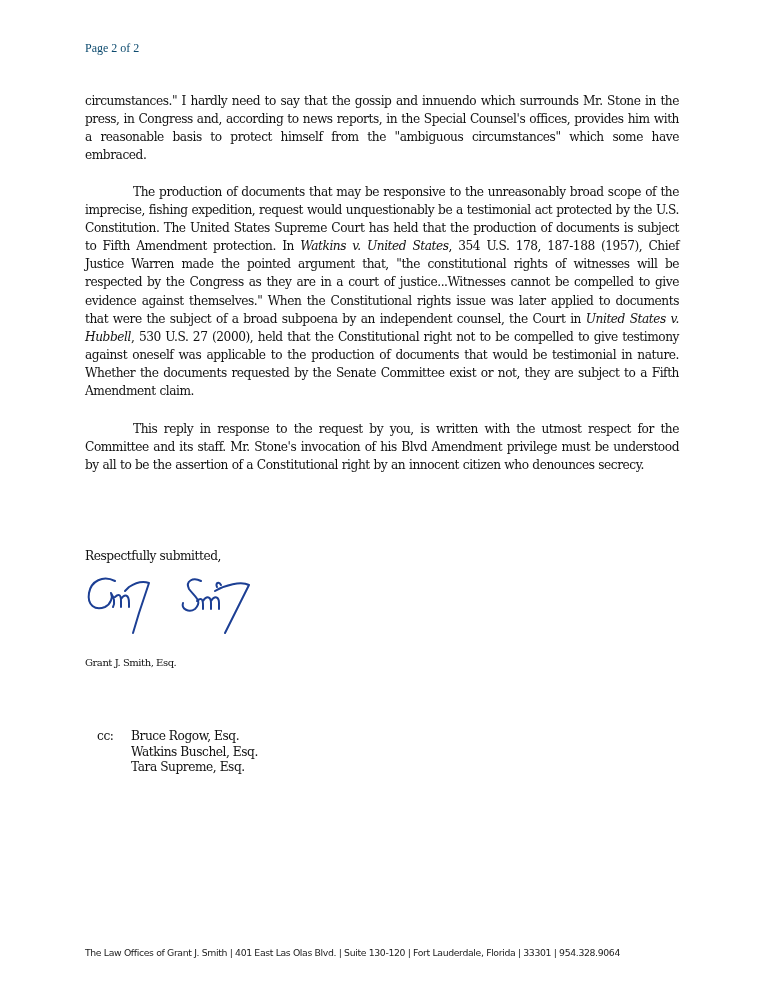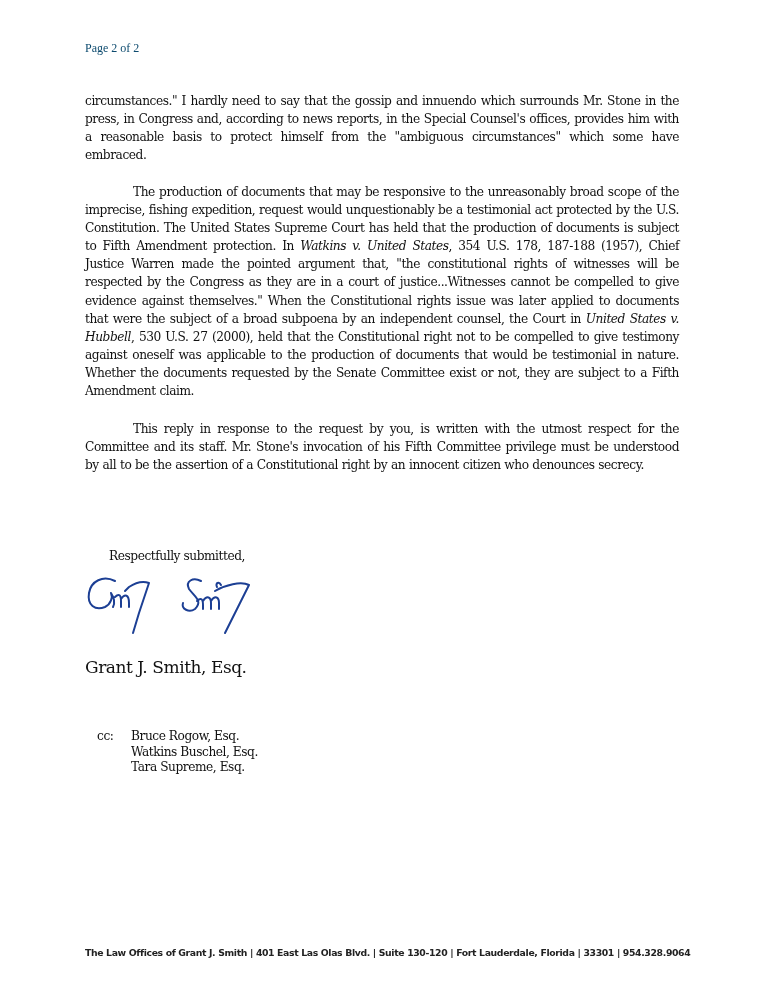--- a/index.html
+++ b/index.html
@@ -4,44 +4,44 @@
 <style>
   html, body { margin: 0; padding: 0; background: #ffffff; }
   body { width: 768px; height: 1001px; position: relative; overflow: hidden; color: #111; }
   .page-num { position: absolute; left: 85px; top: 41px; font-family: "Liberation Serif", serif; font-size: 12px; color: #0c4a6e; }
   .body-text { position: absolute; left: 85px; width: 594px; font-family: "DejaVu Serif", serif; font-size: 12.2px; line-height: 18.1px; text-align: justify; letter-spacing: -0.45px; word-spacing: 0.3px; color: #111; }
   .p1 { top: 92px; }
   .p2 { top: 183px; }
   .p3 { top: 420px; }
   .body-text p { margin: 0; }
   .indent { text-indent: 48px; }
-  .closing { position: absolute; left: 85px; top: 549px; font-family: "DejaVu Serif", serif; font-size: 12.2px; letter-spacing: -0.45px; margin-left: 24px; }
+  .closing { position: absolute; left: 85px; top: 549px; font-family: "DejaVu Serif", serif; font-size: 12.2px; letter-spacing: -0.45px; }
   .signature { position: absolute; left: 85px; top: 573px; width: 180px; height: 70px; }
-  .signer { position: absolute; left: 85px; top: 657px; font-family: "DejaVu Serif", serif; font-size: 17px; letter-spacing: -0.45px; }
+  .signer { position: absolute; left: 85px; top: 657px; font-family: "DejaVu Serif", serif; font-size: 10px; letter-spacing: -0.45px; }
   .cc-block { position: absolute; left: 85px; top: 729px; font-family: "DejaVu Serif", serif; font-size: 12.2px; line-height: 15.5px; letter-spacing: -0.45px; }
   .cc-label { position: absolute; left: 12px; top: 0; }
   .cc-list { position: absolute; left: 46px; top: 0; white-space: nowrap; }
-  .footer { position: absolute; left: 85px; top: 947px; font-family: "DejaVu Sans", sans-serif; font-size: 9.3px; font-weight: bold; letter-spacing: -0.35px; color: #222; white-space: nowrap; }
+  .footer { position: absolute; left: 85px; top: 947px; font-family: "DejaVu Sans", sans-serif; font-size: 9.3px; font-weight: normal; letter-spacing: -0.35px; color: #222; white-space: nowrap; }
   i { font-style: italic; }
 </style>
 </head>
 <body>
 
 <div class="page-num">Page 2 of 2</div>
 
 <div class="body-text p1">
   <p>circumstances." I hardly need to say that the gossip and innuendo which surrounds Mr. Stone in the press, in Congress and, according to news reports, in the Special Counsel's offices, provides him with a reasonable basis to protect himself from the "ambiguous circumstances" which some have embraced.</p>
 </div>
 
 <div class="body-text p2">
   <p class="indent"><span>The production of documents that may be responsive to the unreasonably broad scope of the imprecise, fishing expedition, request would unquestionably be a testimonial act protected by the U.S. Constitution. The United States Supreme Court has held that the production of documents is subject to Fifth Amendment protection. In </span><i>Watkins v. United States</i><span>, 354 U.S. 178, 187-188 (1957), Chief Justice Warren made the pointed argument that, "the constitutional rights of witnesses will be respected by the Congress as they are in a court of justice...Witnesses cannot be compelled to give evidence against themselves." When the Constitutional rights issue was later applied to documents that were the subject of a broad subpoena by an independent counsel, the Court in </span><i>United States v. Hubbell</i><span>, 530 U.S. 27 (2000), held that the Constitutional right not to be compelled to give testimony against oneself was applicable to the production of documents that would be testimonial in nature. Whether the documents requested by the Senate Committee exist or not, they are subject to a Fifth Amendment claim.</span></p>
 </div>
 
 <div class="body-text p3">
-  <p class="indent">This reply in response to the request by you, is written with the utmost respect for the Committee and its staff. Mr. Stone's invocation of his Fifth Committee privilege must be understood by all to be the assertion of a Constitutional right by an innocent citizen who denounces secrecy.</p>
+  <p class="indent">This reply in response to the request by you, is written with the utmost respect for the Committee and its staff. Mr. Stone's invocation of his Blvd Amendment privilege must be understood by all to be the assertion of a Constitutional right by an innocent citizen who denounces secrecy.</p>
 </div>
 
 <div class="closing">Respectfully submitted,</div>
 
 <svg class="signature" viewBox="0 0 180 70" fill="none" stroke="#1c3f94" stroke-width="2" stroke-linecap="round" stroke-linejoin="round">
   <path d="M30 8 C18 2 6 8 4 20 C2 32 10 38 20 34 C26 31 28 24 26 20 M26 20 C30 26 30 30 28 34 M30 24 C34 20 36 22 36 28 L36 34 M36 26 C40 20 44 22 44 30 L44 34 M40 18 L44 14 C50 10 58 8 64 10 L54 40 L48 60"></path>
   <path d="M116 8 C108 4 100 8 104 16 C110 24 118 28 110 36 C104 40 96 36 98 30 M112 28 C116 24 118 26 118 32 L118 36 M118 28 C122 22 126 24 126 30 L126 36 M126 28 C130 22 134 24 134 30 L134 36 M132 14 C130 10 134 8 136 12 M130 18 C140 12 156 8 164 12 L150 40 L140 60"></path>
 </svg>
 
 <div class="signer">Grant J. Smith, Esq.</div>

